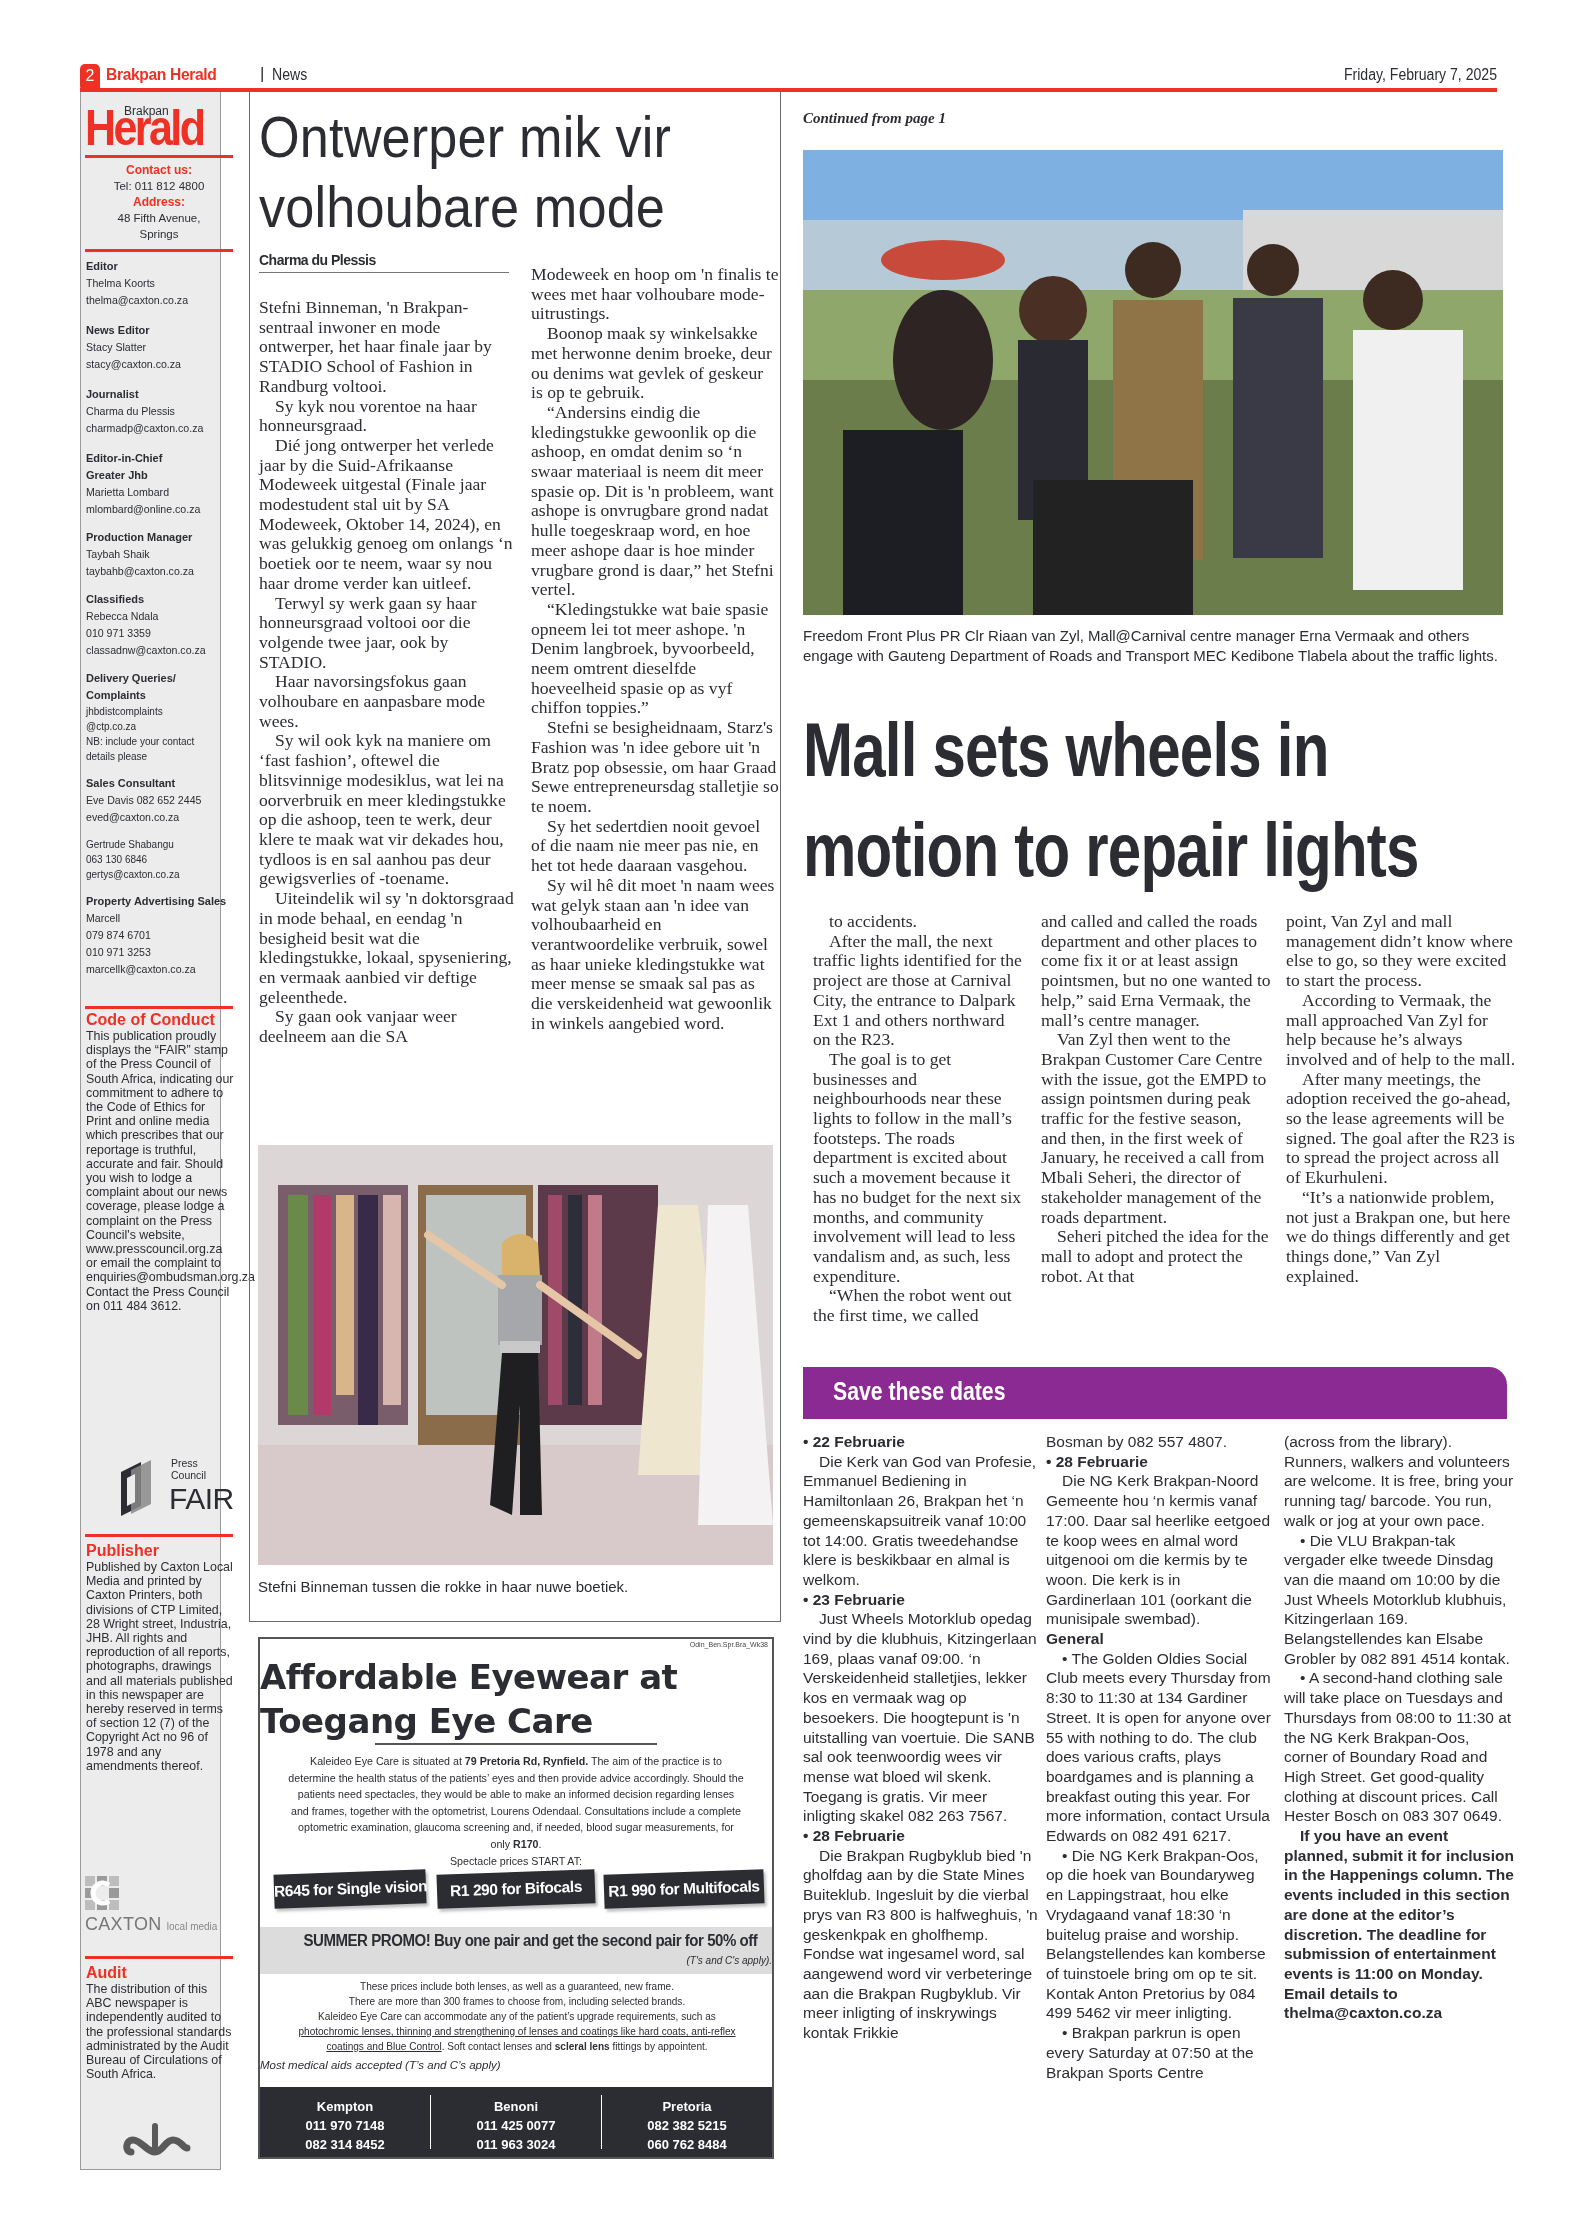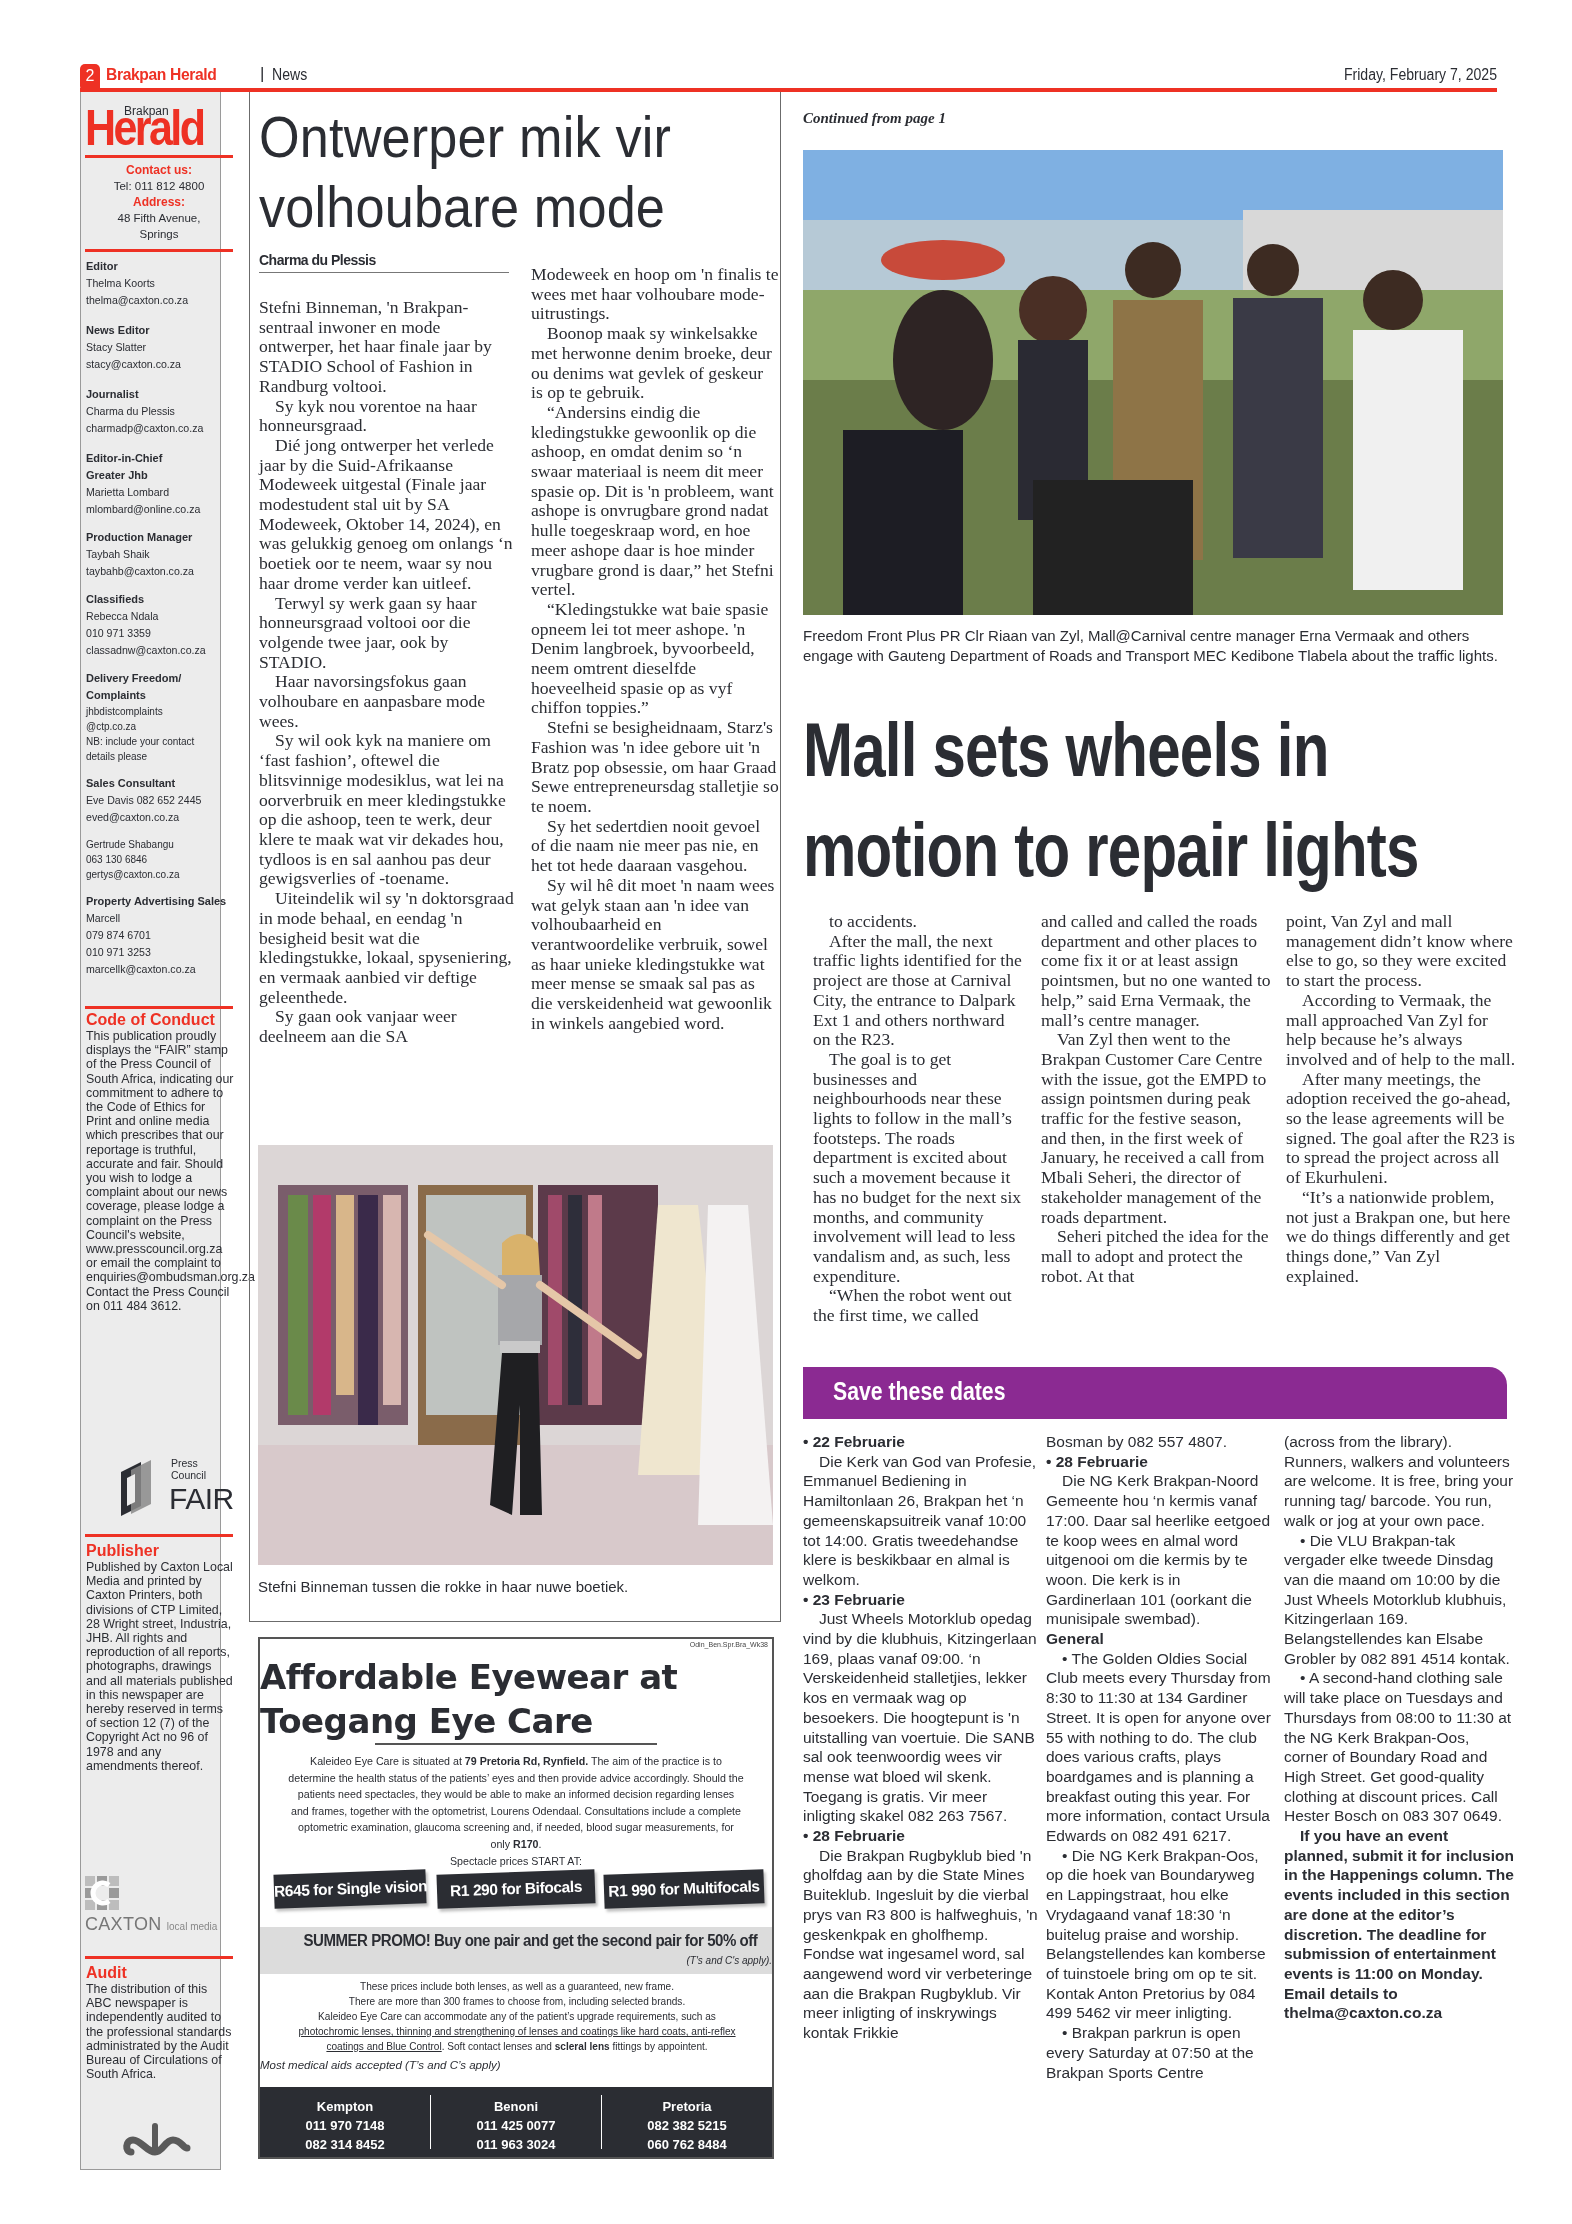--- a/index.html
+++ b/index.html
@@ -149,21 +149,21 @@
       <span class="ln">Taybah Shaik</span>
       <span class="ln">taybahb@caxton.co.za</span>
     </div>
     <div class="grp tight">
       <span class="ln role">Classifieds</span>
       <span class="ln">Rebecca Ndala</span>
       <span class="ln">010 971 3359</span>
       <span class="ln">classadnw@caxton.co.za</span>
     </div>
     <div class="grp tight">
-      <span class="ln role">Delivery Freedom/</span>
+      <span class="ln role">Delivery Queries/</span>
       <span class="ln role">Complaints</span>
       <span class="ln small">jhbdistcomplaints</span>
       <span class="ln small">@ctp.co.za</span>
       <span class="ln small">NB: include your contact</span>
       <span class="ln small">details please</span>
     </div>
     <div class="grp tight">
       <span class="ln role">Sales Consultant</span>
       <span class="ln">Eve Davis 082 652 2445</span>
       <span class="ln">eved@caxton.co.za</span>

